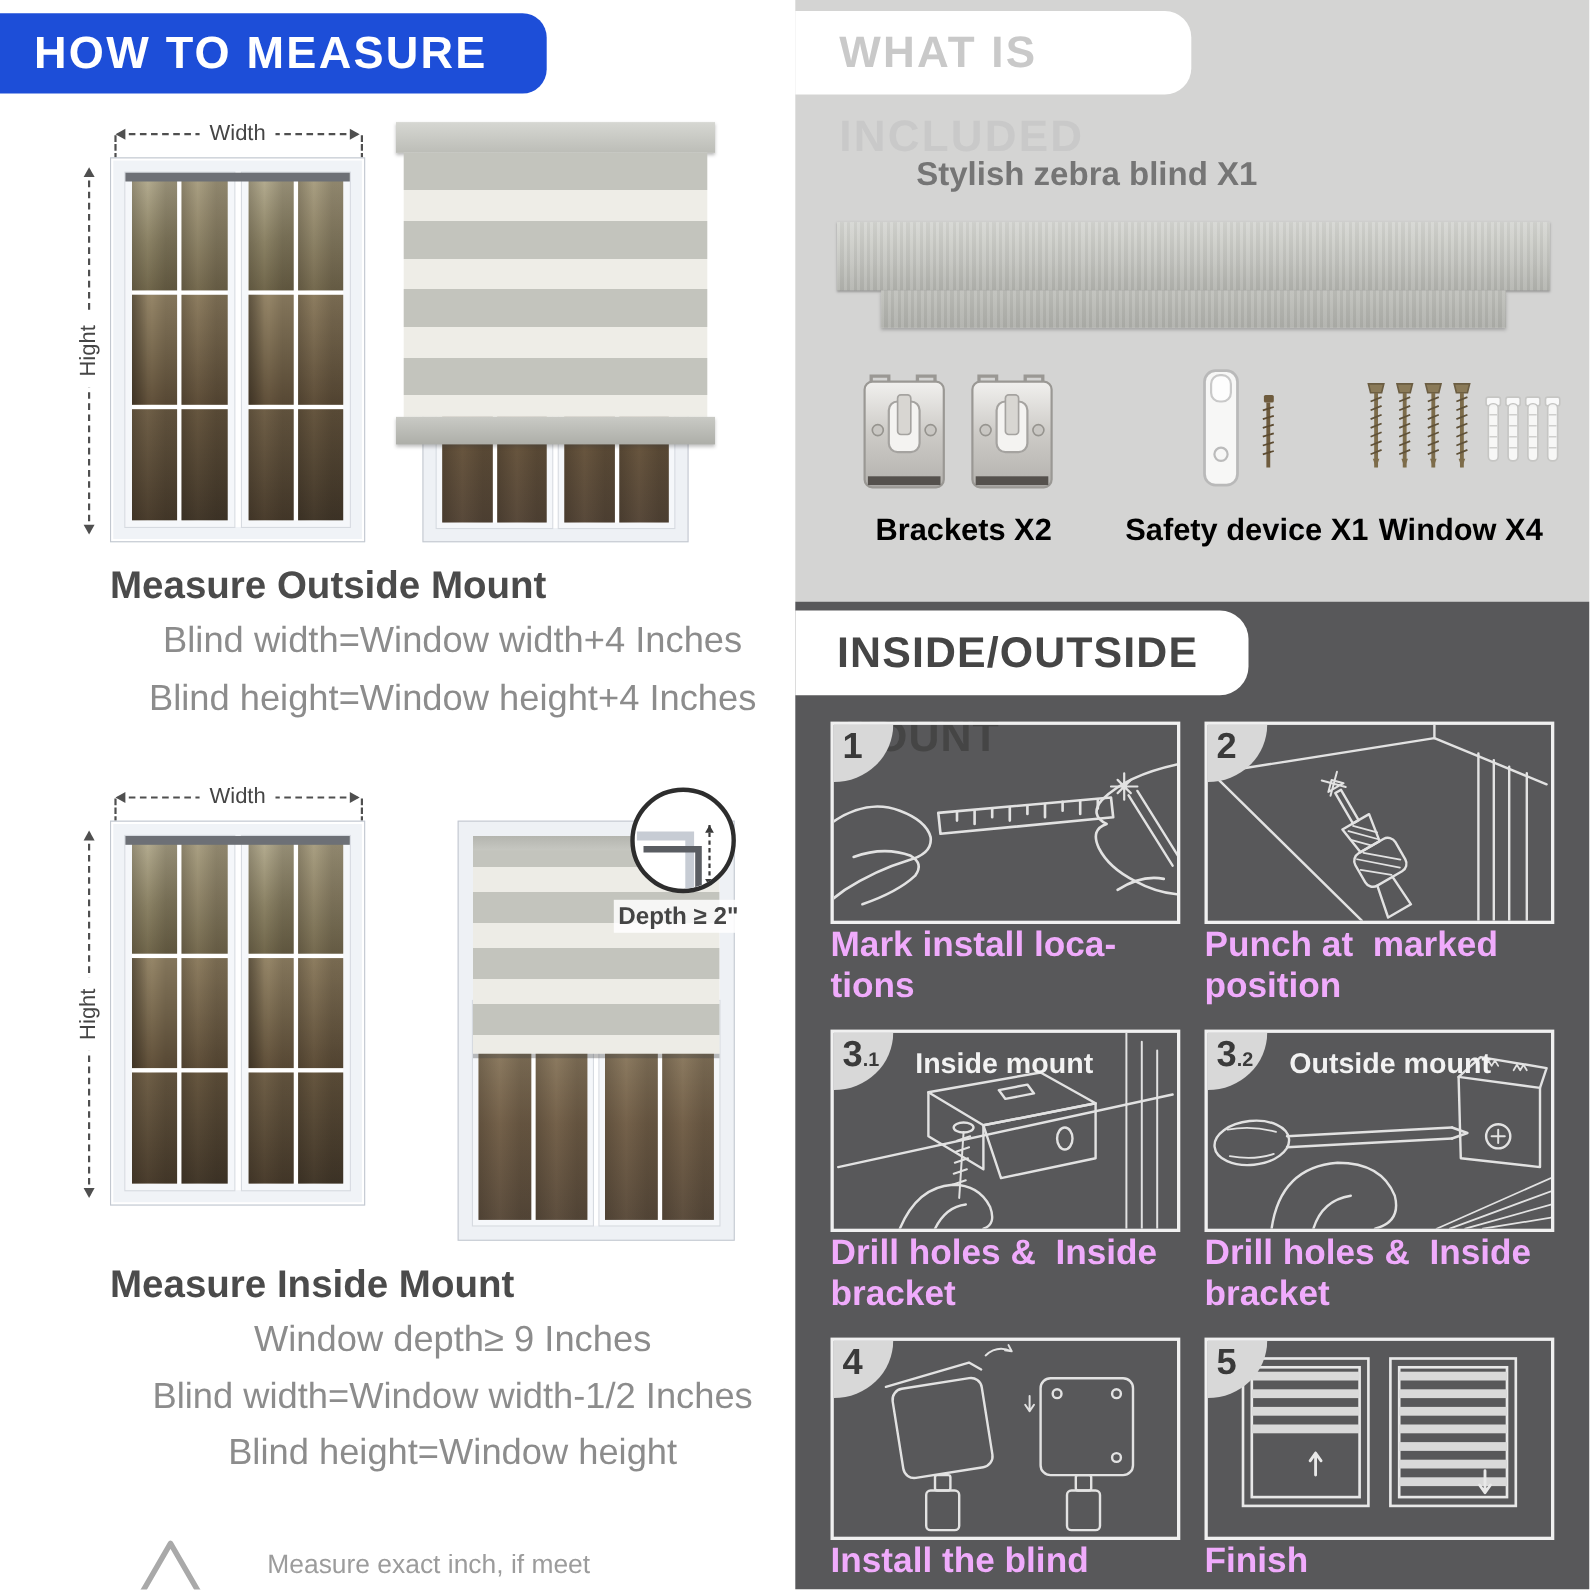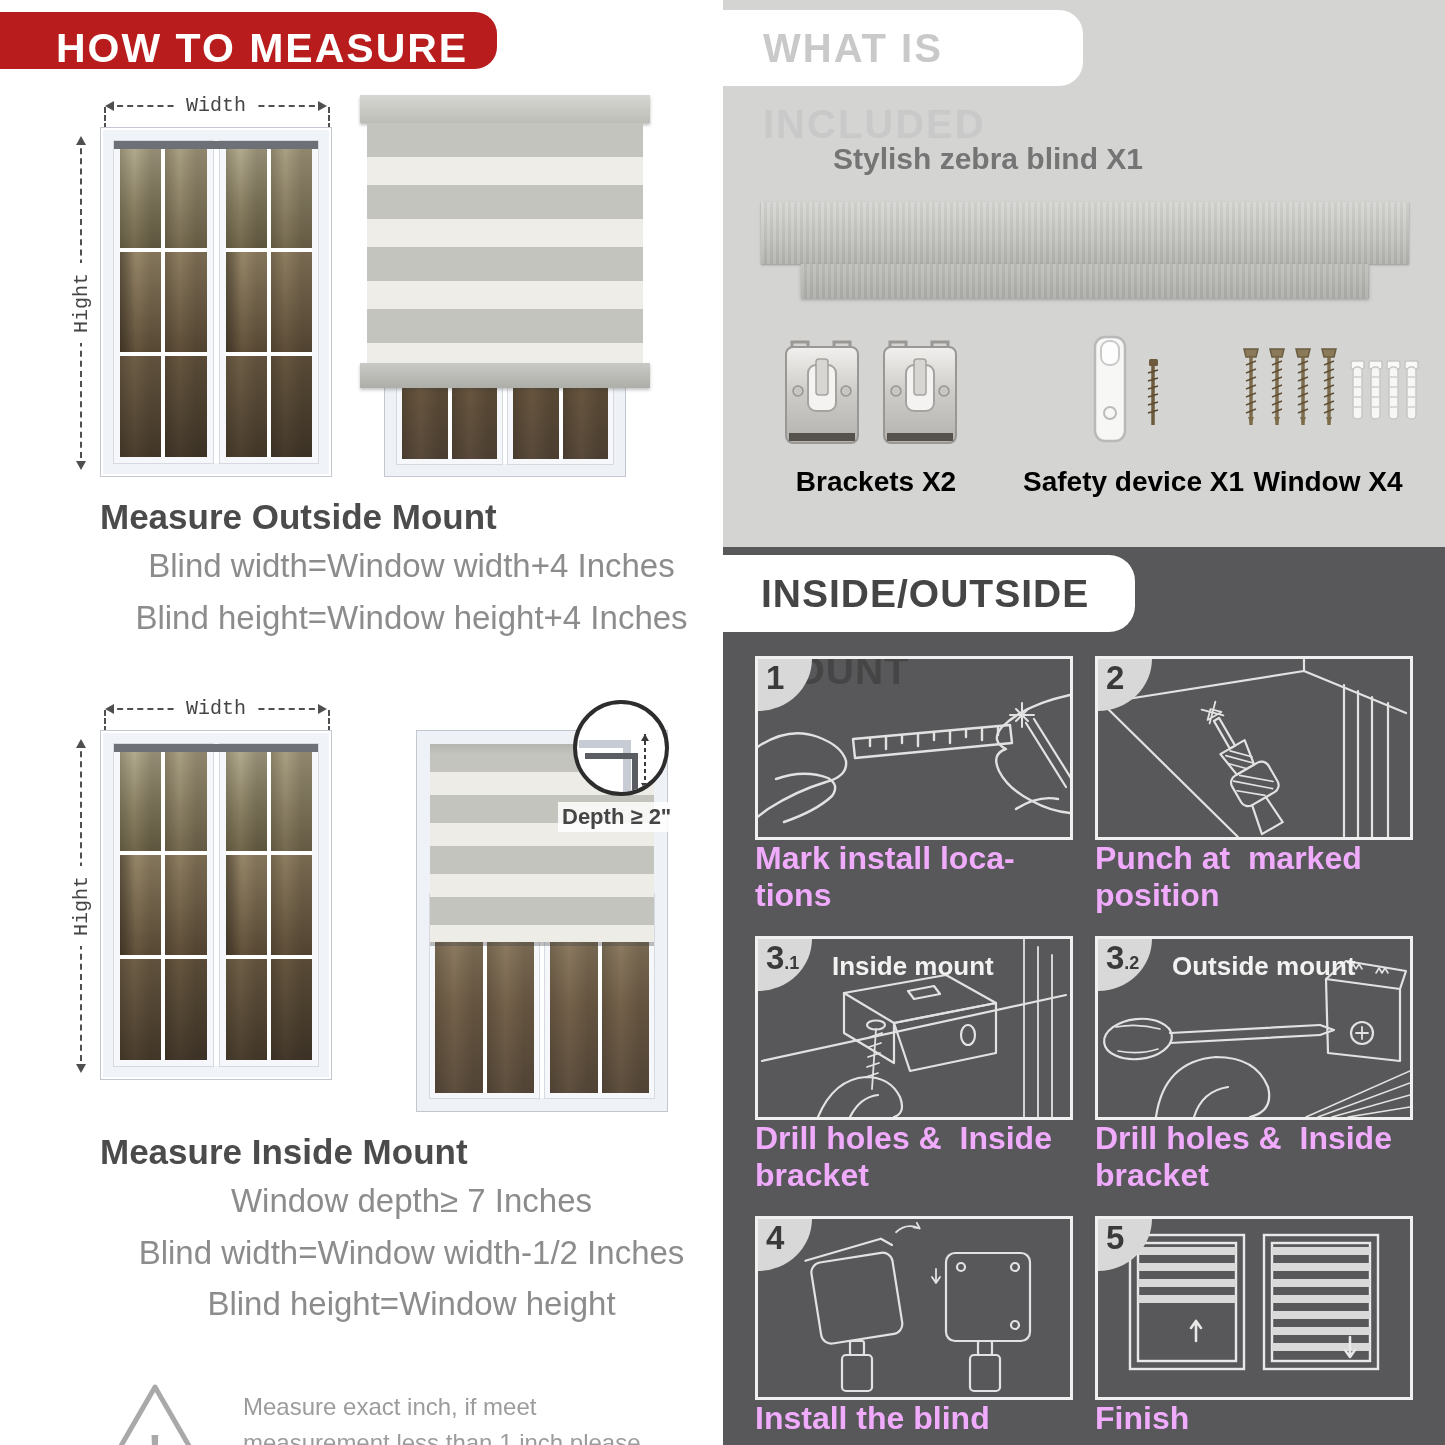--- a/index.html
+++ b/index.html
@@ -4,31 +4,31 @@
 <style>
   * { margin:0; padding:0; box-sizing:border-box; }
   html,body { width:1445px; height:1445px; }
   body { font-family:"Liberation Sans", sans-serif; background:#ffffff; overflow:hidden; }
   .canvas { position:relative; width:1445px; height:1445px; display:flex; }
 
   
   .left-col { width:723px; height:1445px; background:#ffffff; position:relative; }
 
   .header-how {
-    margin-top:12px; width:497px; height:57px; background:#b91c1c;
+    margin-top:12px; width:497px; height:73px; background:#1d4ed8;
     border-radius:0 22px 22px 0; color:#ffffff; font-weight:bold;
-    font-size:41px; letter-spacing:2px; line-height:73px; padding-left:56px;
+    font-size:41px; letter-spacing:2px; line-height:73px; padding-left:31px;
   }
 
   .fig-row { display:flex; margin-left:64px; margin-top:26px; position:relative; }
   .fig-row.outside { gap:28px; }
   .fig-row.inside  { gap:84px; margin-top:58px; }
 
   
-  .mwin { position:relative; width:268px; height:382px;font-family:Liberation Mono, monospace; }
+  .mwin { position:relative; width:268px; height:382px; }
   .w-arrow { position:absolute; top:2px; left:36px; width:232px; height:18px; }
   .w-arrow .line { position:absolute; left:7px; right:7px; top:8px; border-top:2px dashed #4f4f4f; }
   .w-arrow::before { content:''; position:absolute; left:0; top:4px; border:5px solid transparent; border-right:9px solid #4f4f4f; }
   .w-arrow::after  { content:''; position:absolute; right:0; top:4px; border:5px solid transparent; border-left:9px solid #4f4f4f; }
   .w-arrow .lbl { position:absolute; left:50%; top:-3px; transform:translateX(-50%); background:#fff; padding:0 9px; font-size:20px; color:#454545; font-weight:500; }
   .guide { position:absolute; width:0; border-left:2px dashed #4f4f4f; height:30px; top:12px; }
   .guide.gl { left:40px; } .guide.gr { right:2px; }
   .h-arrow { position:absolute; left:8px; top:36px; width:18px; height:344px; }
   .h-arrow .line { position:absolute; top:7px; bottom:7px; left:8px; border-left:2px dashed #4f4f4f; }
   .h-arrow::before { content:''; position:absolute; top:0; left:4px; border:5px solid transparent; border-bottom:9px solid #4f4f4f; }
@@ -251,21 +251,21 @@
             <path d="M8,52 L58,52 L58,88" fill="none" stroke="#5a5d62" stroke-width="6"></path>
             <path d="M68,30 L68,86" fill="none" stroke="#3a3a3a" stroke-width="2" stroke-dasharray="4 3"></path>
             <path d="M68,30 l-4,7 h8 z M68,86 l-4,-7 h8 z" fill="#3a3a3a"></path>
           </svg>
         </div>
         <div class="d-label">Depth ≥ 2"</div>
       </div>
     </div>
 
     <div class="sec-title">Measure Inside Mount</div>
-    <div class="sec-line">Window depth≥ 7 Inches</div>
+    <div class="sec-line">Window depth≥ 9 Inches</div>
     <div class="sec-line">Blind width=Window width-1/2 Inches</div>
     <div class="sec-line">Blind height=Window height</div>
 
     <div class="warning">
       <svg width="120" height="108" viewBox="0 0 120 108">
         <path d="M60,8 L112,98 L8,98 Z" fill="none" stroke="#a9a9a9" stroke-width="5" stroke-linejoin="round"></path>
         <text x="60" y="88" text-anchor="middle" font-size="46" font-weight="bold" fill="#a9a9a9" font-family="Liberation Sans, sans-serif">!</text>
       </svg>
       <div class="warn-text">Measure exact inch, if meet measurement less than 1 inch,please also let us know exact measurement, please do not leave it</div>
     </div>

